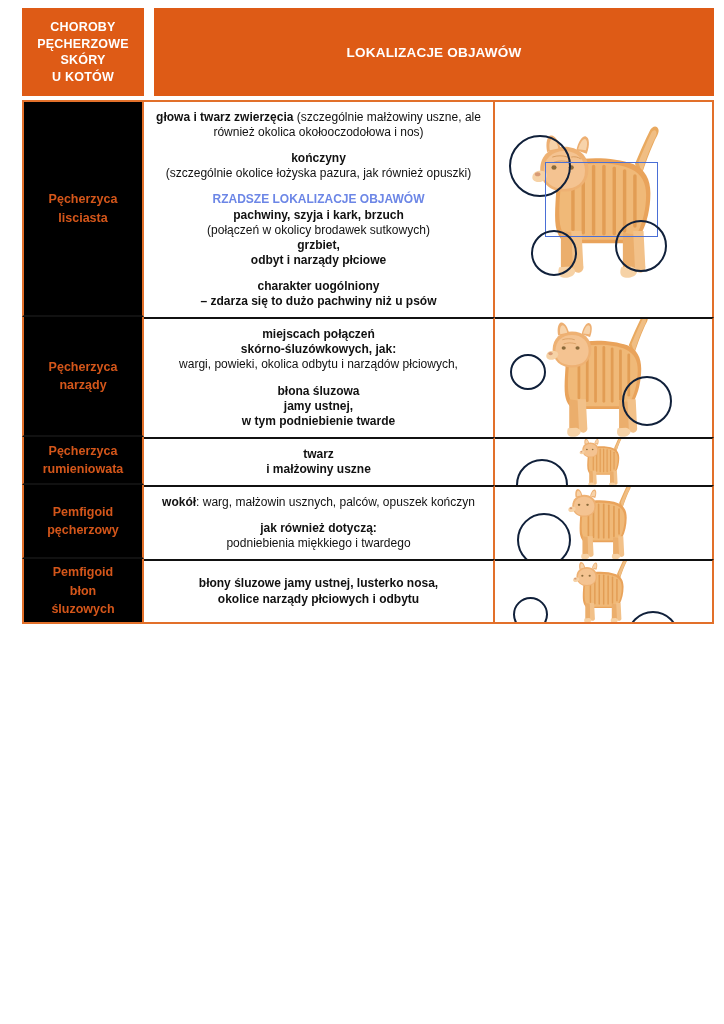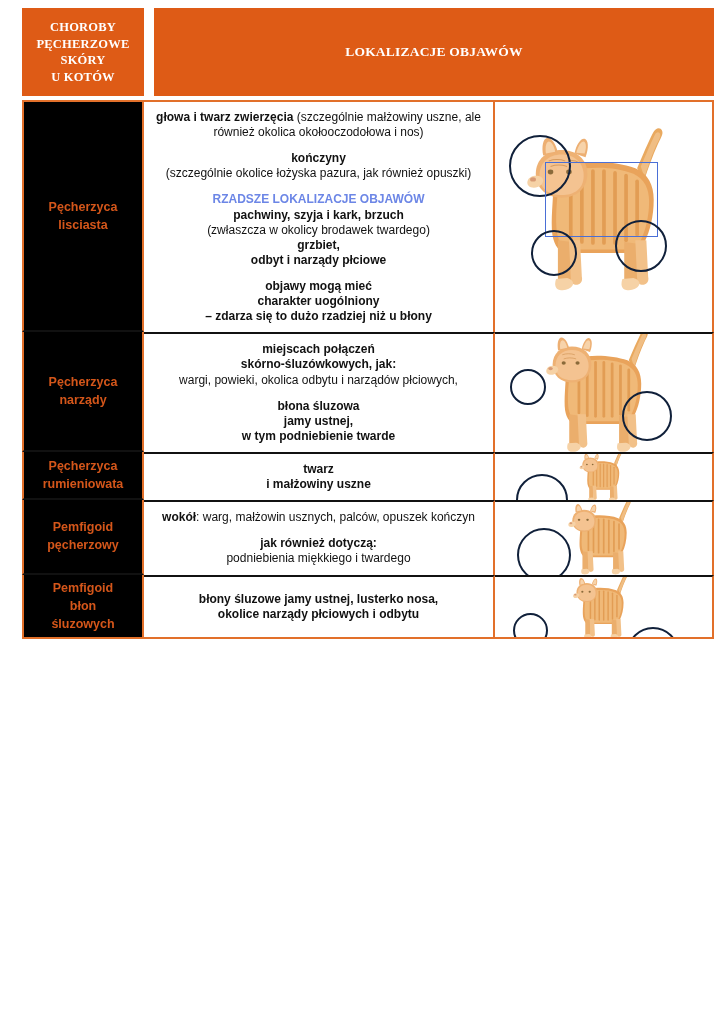--- a/index.html
+++ b/index.html
@@ -21,21 +21,20 @@
     box-sizing: border-box;
     padding: 8px 10px 6px 22px;
     background: #ffffff;
   }
 
   
   .header-row {
     display: flex;
     height: 88px;
     gap: 10px;
-    font-family: Liberation Serif, serif;
   }
   .header-cell {
     background: #DE5B16;
     color: #ffffff;
     display: flex;
     align-items: center;
     justify-content: center;
     text-align: center;
     font-weight: bold;
     letter-spacing: .2px;
@@ -185,27 +184,26 @@
         <div class="sym">
           <p>
             <span class="b">głowa i twarz zwierzęcia</span><span class="n"> (szczególnie małżowiny uszne, ale również okolica okołooczodołowa i nos)</span>
           </p>
           <div class="gap"></div>
           <p class="b">kończyny</p>
           <p class="n">(szczególnie okolice łożyska pazura, jak również opuszki)</p>
           <div class="gap"></div>
           <p class="blue">RZADSZE LOKALIZACJE OBJAWÓW</p>
           <p class="b">pachwiny, szyja i kark, brzuch</p>
-          <p class="n">(zwłaszcza w okolicy brodawek twardego)</p>
+          <p class="n">(połączeń w okolicy brodawek sutkowych)</p>
           <p class="b">grzbiet,</p>
           <p class="b">odbyt i narządy płciowe</p>
           <div class="gap"></div>
-          <p class="b">objawy mogą mieć</p>
           <p class="b">charakter uogólniony</p>
-          <p class="b">– zdarza się to dużo rzadziej niż u błony</p>
+          <p class="b">– zdarza się to dużo pachwiny niż u psów</p>
         </div>
       </div>
 
       <div class="cell-image">
         <div class="cat-wrap">
           <svg class="cat-svg" viewBox="0 0 219 250" preserveAspectRatio="xMidYMid meet">
             <g>
               <path d="M146 72 C152 58 158 44 163 34 C166 28 171 27 173 31 C175 35 171 40 168 47 C163 58 158 72 154 84 Z" fill="#E9A95F"></path>
               <path d="M150 70 C156 56 161 44 165 36 C167 32 170 32 171 35 C172 38 168 44 165 51 C161 60 157 72 154 82 Z" fill="#F0BE84"></path>
               <path d="M55 92 C55 78 68 68 86 66 C104 64 128 66 144 72 C158 78 164 90 164 106 C164 124 160 140 154 152 C150 160 144 164 138 164 L70 164 C62 164 56 156 54 144 C52 128 55 106 55 92 Z" fill="#E9A35B"></path>

